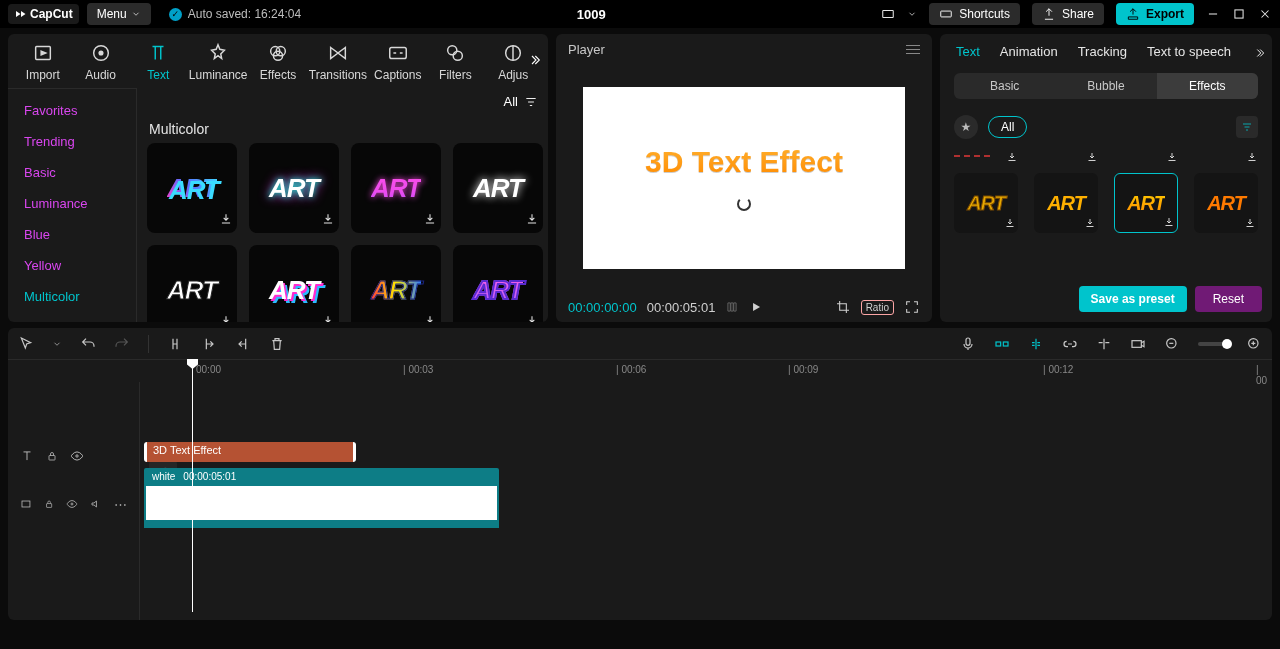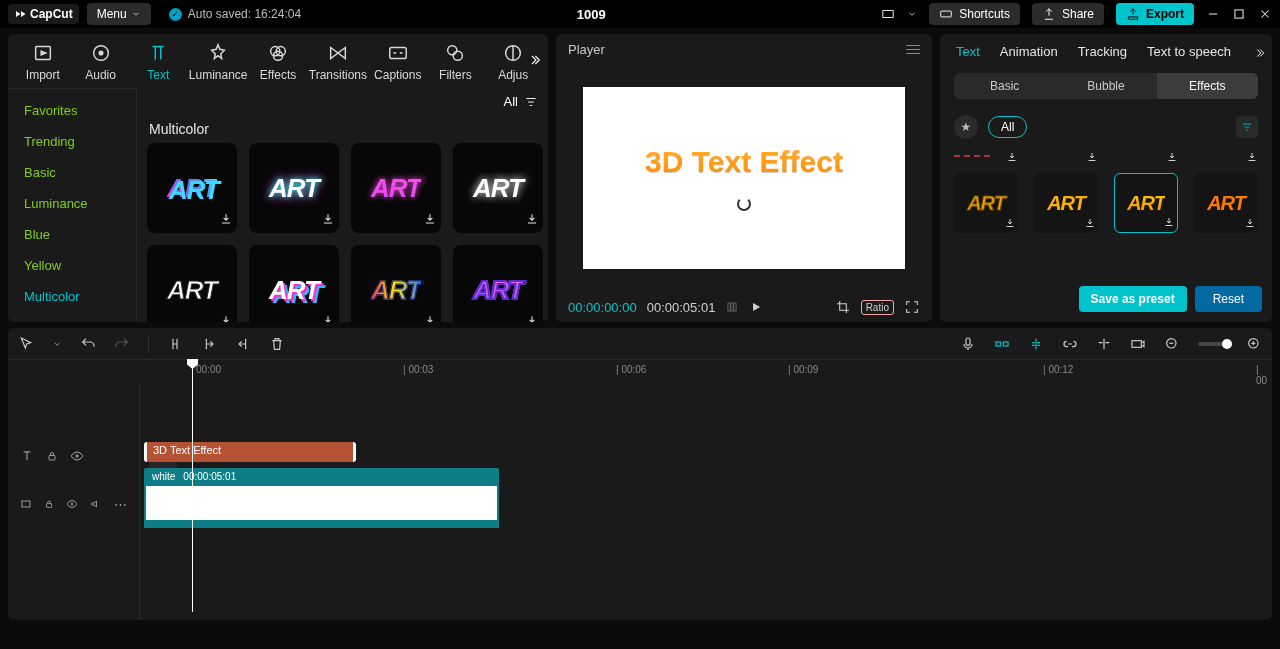--- a/index.html
+++ b/index.html
@@ -24,21 +24,21 @@
 
 
 .assets { width: 540px; display: flex; flex-direction: column; position: relative; }
 .asset-tabs { display: flex; gap: 4px; padding: 6px 8px; position: relative; }
 .asset-tab { display: flex; flex-direction: column; align-items: center; gap: 4px; width: 58px; color: #d8d8d8; font-size: 12px; padding-top: 2px; }
 .asset-tab.active { color: #00c4cc; }
 .asset-tab svg { width: 22px; height: 22px; }
 .asset-tabs .more { position: absolute; right: 6px; top: 18px; color: #fff; }
 .asset-body { flex: 1; display: flex; overflow: hidden; }
 .cat-list { width: 128px; border-top: 1px solid #2a2a2a; padding-top: 6px; }
-.cat-item { padding: 8px 16px; color: #84cc16; font-size: 13px; cursor: pointer; }
+.cat-item { padding: 8px 16px; color: #d946ef; font-size: 13px; cursor: pointer; }
 .cat-item.active { color: #00c4cc; }
 .thumb-area { flex: 1; padding: 0 10px 10px 10px; border-left: 1px solid #2a2a2a; overflow: hidden; }
 .thumb-head { display: flex; justify-content: flex-end; padding: 6px 0; color: #fff; font-size: 13px; gap: 6px; align-items: center; }
 .thumb-title { font-size: 14px; color: #e5e5e5; padding: 6px 2px; }
 .thumbs { display: grid; grid-template-columns: repeat(4, 90px); gap: 12px; }
 .thumb { width: 90px; height: 90px; background: #070707; border-radius: 8px; display: flex; align-items: center; justify-content: center; position: relative; }
 .thumb .dl { position: absolute; right: 4px; bottom: 4px; color: #e5e5e5; }
 .art { font-weight: 900; font-size: 26px; font-style: italic; letter-spacing: -1px; }
 
 
@@ -68,21 +68,21 @@
 .pill-all { border: 1px solid #00c4cc; color: #fff; padding: 3px 12px; border-radius: 14px; font-size: 12px; }
 .filter-spacer { flex: 1; }
 .sort { width: 22px; height: 22px; background: #2a2a2a; border-radius: 4px; display: flex; align-items: center; justify-content: center; color: #00c4cc; }
 .fx-row { display: flex; gap: 16px; padding: 0 14px 8px 14px; }
 .fx { width: 64px; height: 60px; background: #141414; border-radius: 6px; display: flex; align-items: center; justify-content: center; position: relative; }
 .fx.sel { border: 1px solid #00c4cc; }
 .fx .dl { position: absolute; right: 2px; bottom: 2px; color: #e5e5e5; font-size: 10px; }
 .fx-art { font-weight: 900; font-size: 20px; font-style: italic; letter-spacing: -1px; }
 .insp-foot { margin-top: auto; display: flex; gap: 8px; padding: 10px; justify-content: flex-end; }
 .btn-preset { background: #00c4cc; color: #fff; font-weight: 600; padding: 6px 12px; border-radius: 4px; font-size: 12px; }
-.btn-reset { background: #0369a1; color: #fff; padding: 6px 18px; border-radius: 4px; font-size: 12px; }
+.btn-reset { background: #701a75; color: #fff; padding: 6px 18px; border-radius: 4px; font-size: 12px; }
 
 
 .timeline { height: 300px; padding: 0 8px 8px 8px; }
 .tl-inner { background: #1a1a1a; border-radius: 6px; height: 100%; display: flex; flex-direction: column; position: relative; }
 .tl-tools { height: 32px; display: flex; align-items: center; padding: 0 10px; gap: 18px; color: #c8c8c8; border-bottom: 1px solid #2a2a2a; }
 .tl-tools .right { margin-left: auto; display: flex; gap: 18px; align-items: center;}
 .toolico { width: 16px; height: 16px; }
 .accent { color: #00c4cc; }
 .ruler { height: 22px; display: flex; align-items: center; font-size: 10px; color: #888; position: relative; padding-left: 82px; }
 .ruler .tick { position: absolute; top: 4px; }

